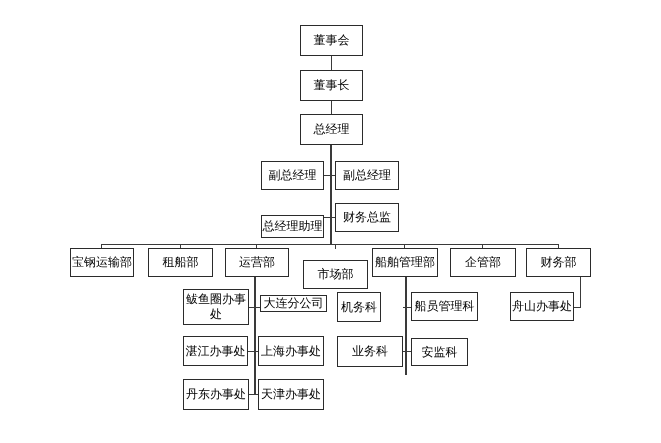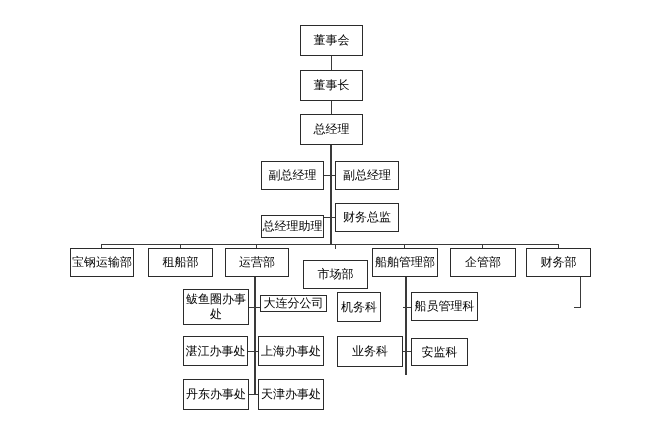--- a/index.html
+++ b/index.html
@@ -116,14 +116,17 @@
   <div class="node" style="left:411px;top:292px;width:67px;height:29px">
     <span>船员管理科</span>
   </div>
   <div class="node" style="left:337px;top:336px;width:66px;height:31px">
     <span>业务科</span>
   </div>
   <div class="node" style="left:411px;top:338px;width:57px;height:28px">
     <span>安监科</span>
   </div>
 
+  <div class="node" style="left:510px;top:292px;width:64px;height:29px">
+    <span>舟山办事处</span>
+  </div>
 
 </div>
 
 </body></html>

